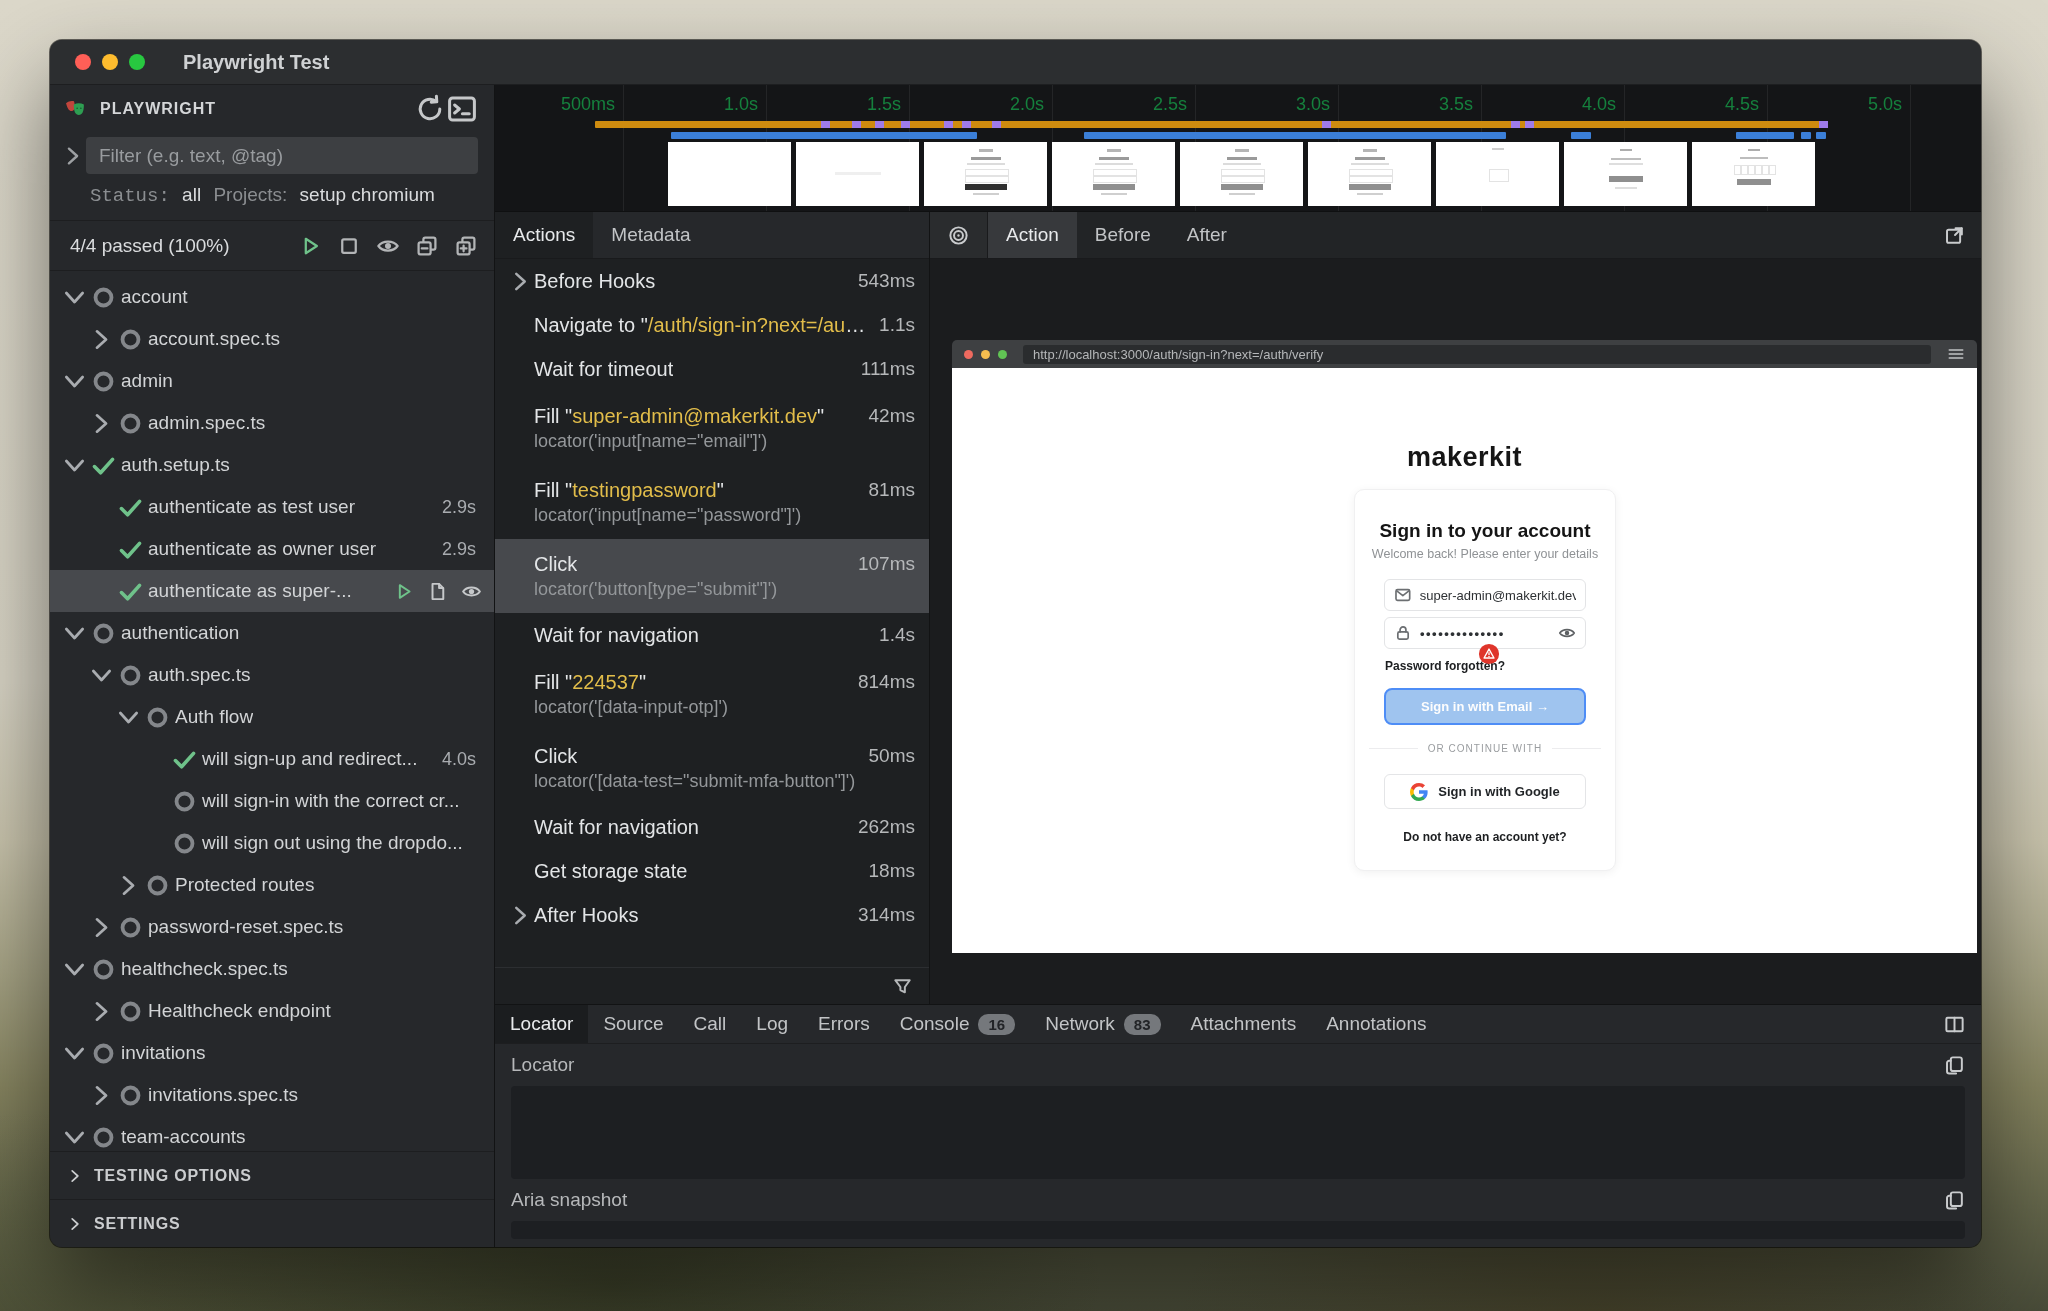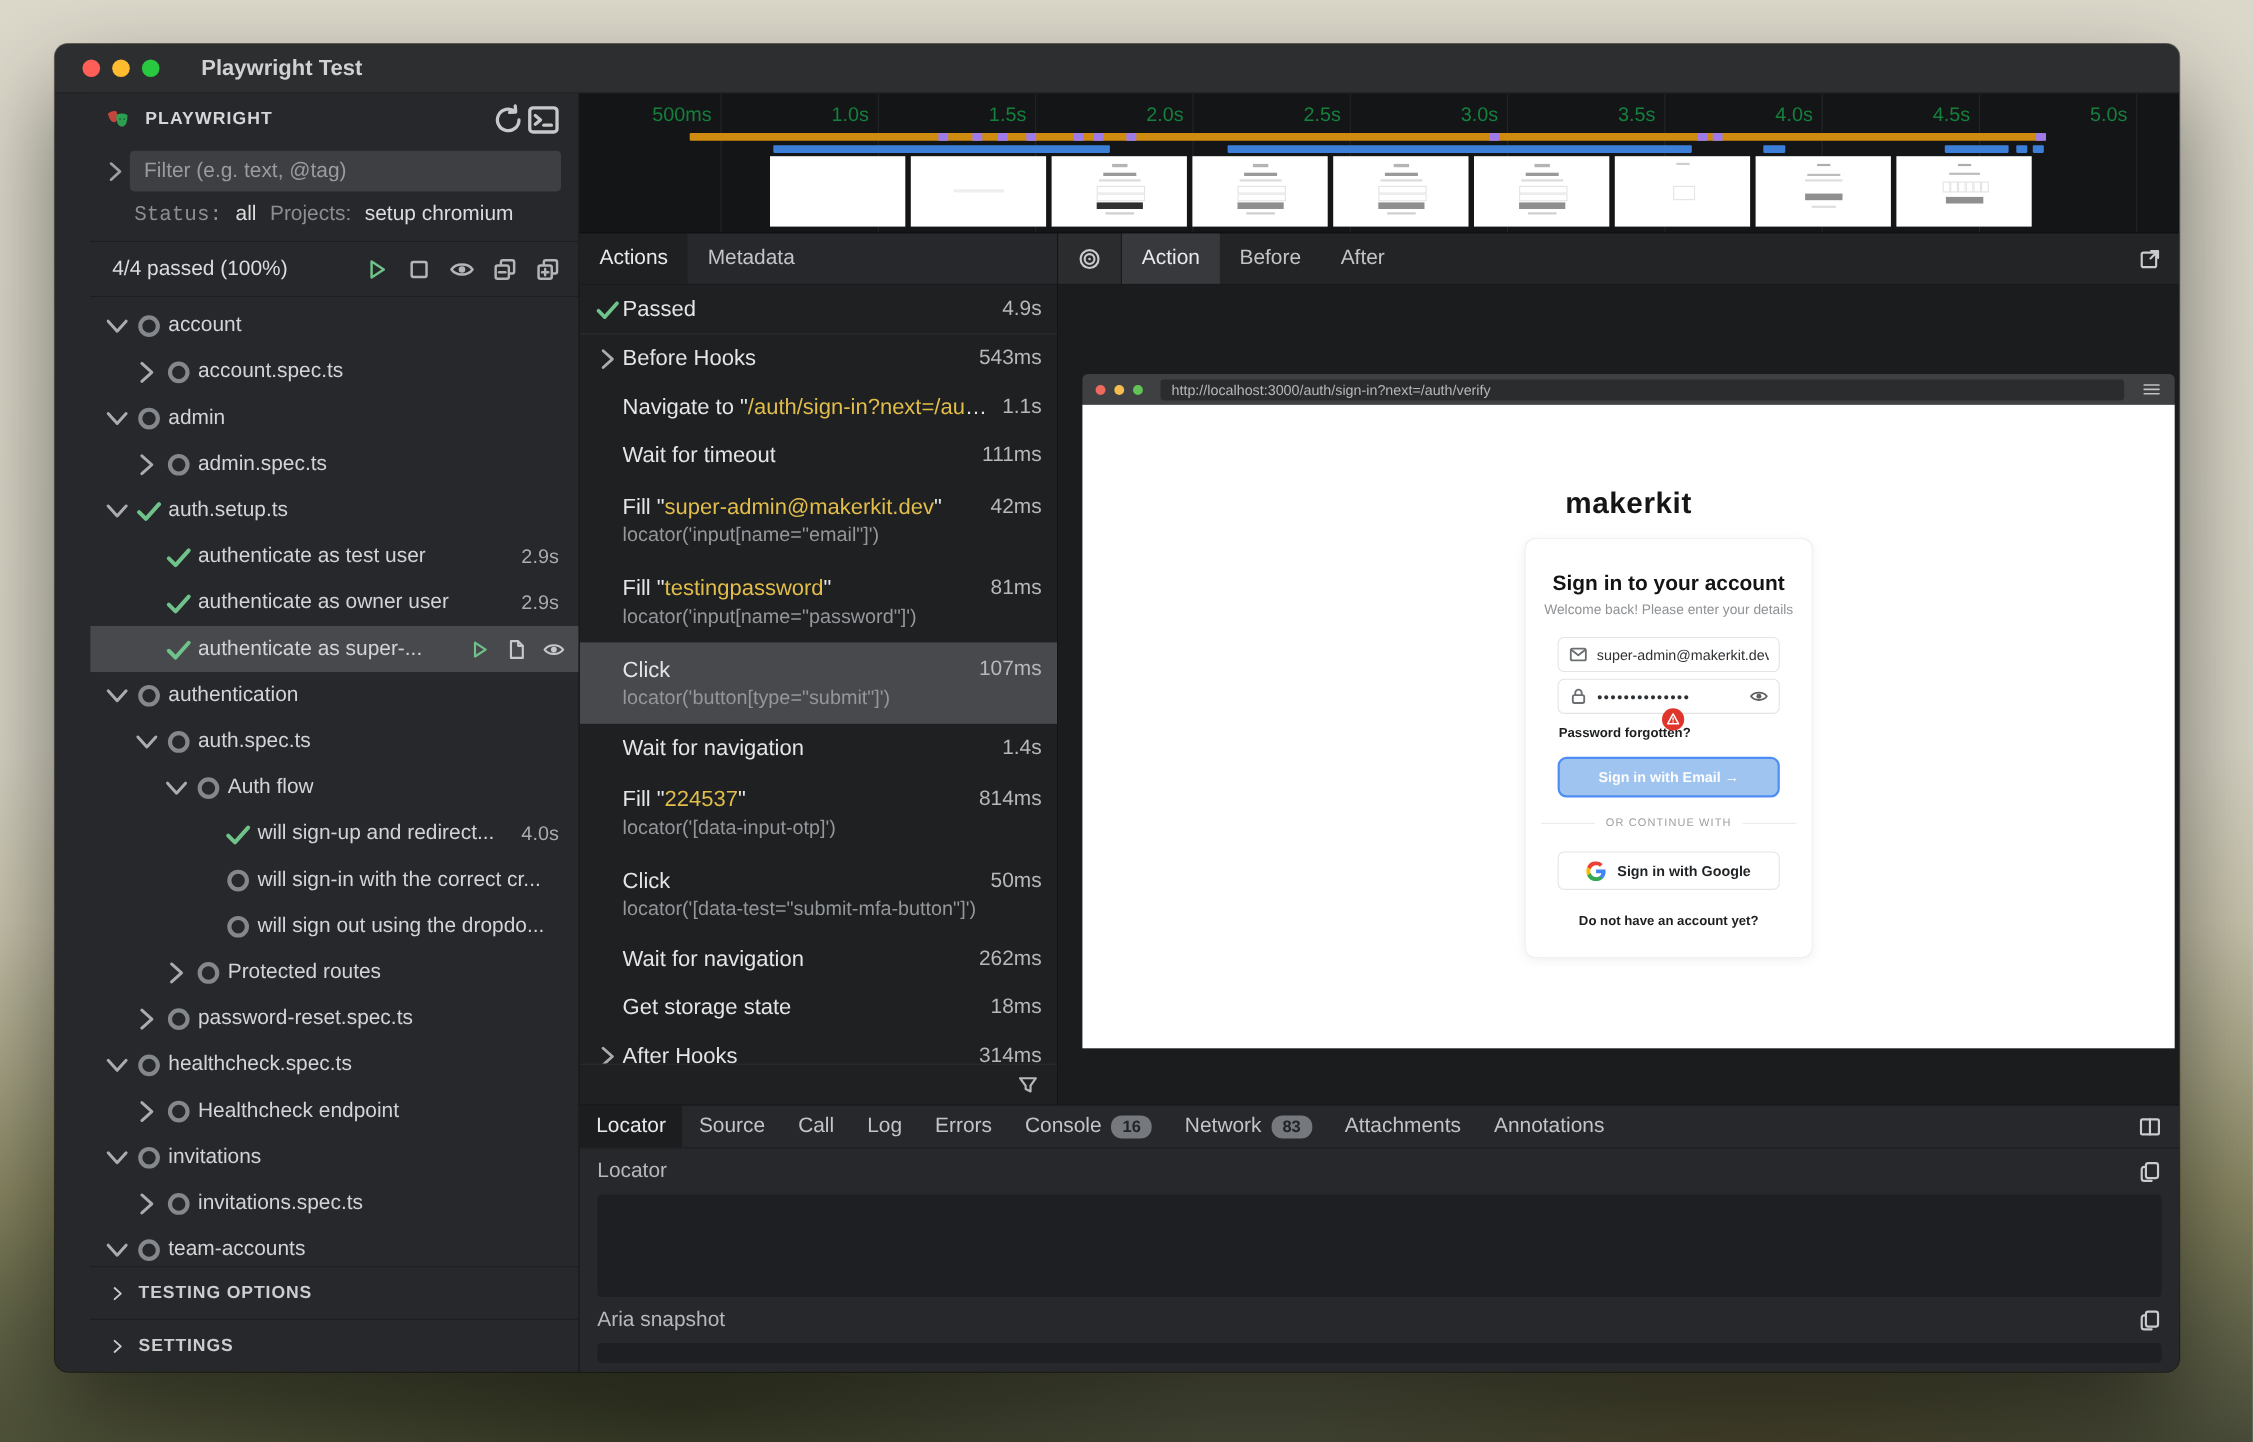--- a/index.html
+++ b/index.html
@@ -10,21 +10,21 @@
       radial-gradient(600px 240px at 78% 100%, rgba(70,62,34,.55), transparent 70%),
       radial-gradient(1000px 320px at 8% 102%, rgba(88,92,56,.5), transparent 72%),
       linear-gradient(180deg,#dcd8ca 0%,#d7d3c4 52%,#c8c3ac 64%,#a6a385 74%,#85835f 83%,#63654a 92%,#484b38 100%);}
   .window{position:absolute;left:50px;top:40px;width:1931px;height:1207px;background:#26282b;
     border-radius:12px;box-shadow:0 42px 90px rgba(0,0,0,.5),0 0 0 1px rgba(0,0,0,.55);
     overflow:hidden;display:flex;flex-direction:column;}
   .titlebar{height:44px;flex:0 0 auto;background:#2c2e30;border-bottom:1px solid #1d1e20;
     display:flex;align-items:center;}
   .tdot{width:16px;height:16px;border-radius:50%;flex:0 0 auto;}
   .title{margin-left:38px;font-size:20px;font-weight:bold;color:#cfd1d3;}
-  .content{flex:1;display:flex;min-height:0;padding-left:32px;}
+  .content{flex:1;display:flex;min-height:0;}
   
   .sidebar{width:444px;flex:0 0 auto;background:#26282b;border-right:1px solid #121314;
     display:flex;flex-direction:column;min-height:0;}
   .sb-head{height:48px;display:flex;align-items:center;padding:0 16px 0 14px;flex:0 0 auto;}
   .brand{margin-left:12px;font-size:16px;font-weight:bold;letter-spacing:1px;color:#d4d6d8;flex:1;}
   .ibtn{width:32px;height:32px;display:flex;align-items:center;justify-content:center;color:#c6c8ca;}
   .sb-filter{display:flex;align-items:center;padding:4px 16px 10px 10px;flex:0 0 auto;}
   .fchev{width:26px;color:#9da0a3;display:flex;justify-content:center;}
   .finput{flex:1;height:37px;background:#3d3f42;border-radius:4px;display:flex;align-items:center;
     padding:0 13px;color:#999c9f;font-size:19px;}
@@ -618,31 +618,20 @@
             </div>
           </div>
 
         <div class="panels">
           <section class="apanel">
             <div class="tabbar">
               <div class="ptab active">Actions</div>
               <div class="ptab">Metadata</div>
             </div>
             <div class="alist" id="alist">
-                <div class="arow passedrow" style="height: 44px;">
-                  <div class="l1">
-                    <span class="aicn">
-                      <svg viewBox="0 0 16 16" fill="none" stroke="currentColor" stroke-width="1.5" stroke-linecap="round" stroke-linejoin="round">
-                        <path d="M3 8.6 L6.4 12 L13 4.6" stroke="#6fc28a" stroke-width="2"></path>
-                      </svg>
-                    </span>
-                    <span class="atitle"><span class="">Passed</span></span>
-                    <span class="atime">4.9s</span>
-                  </div>
-                </div>
                 <div class="arow" style="height: 44px;">
                   <div class="l1">
                     <span class="aicn">
                       <svg viewBox="0 0 16 16" fill="none" stroke="currentColor" stroke-width="1.5" stroke-linecap="round" stroke-linejoin="round">
                         <path d="M5.5 3.5 L10.5 8 L5.5 12.5"></path>
                       </svg>
                     </span>
                     <span class="atitle"><span class="">Before Hooks</span></span>
                     <span class="atime">543ms</span>
                   </div>

